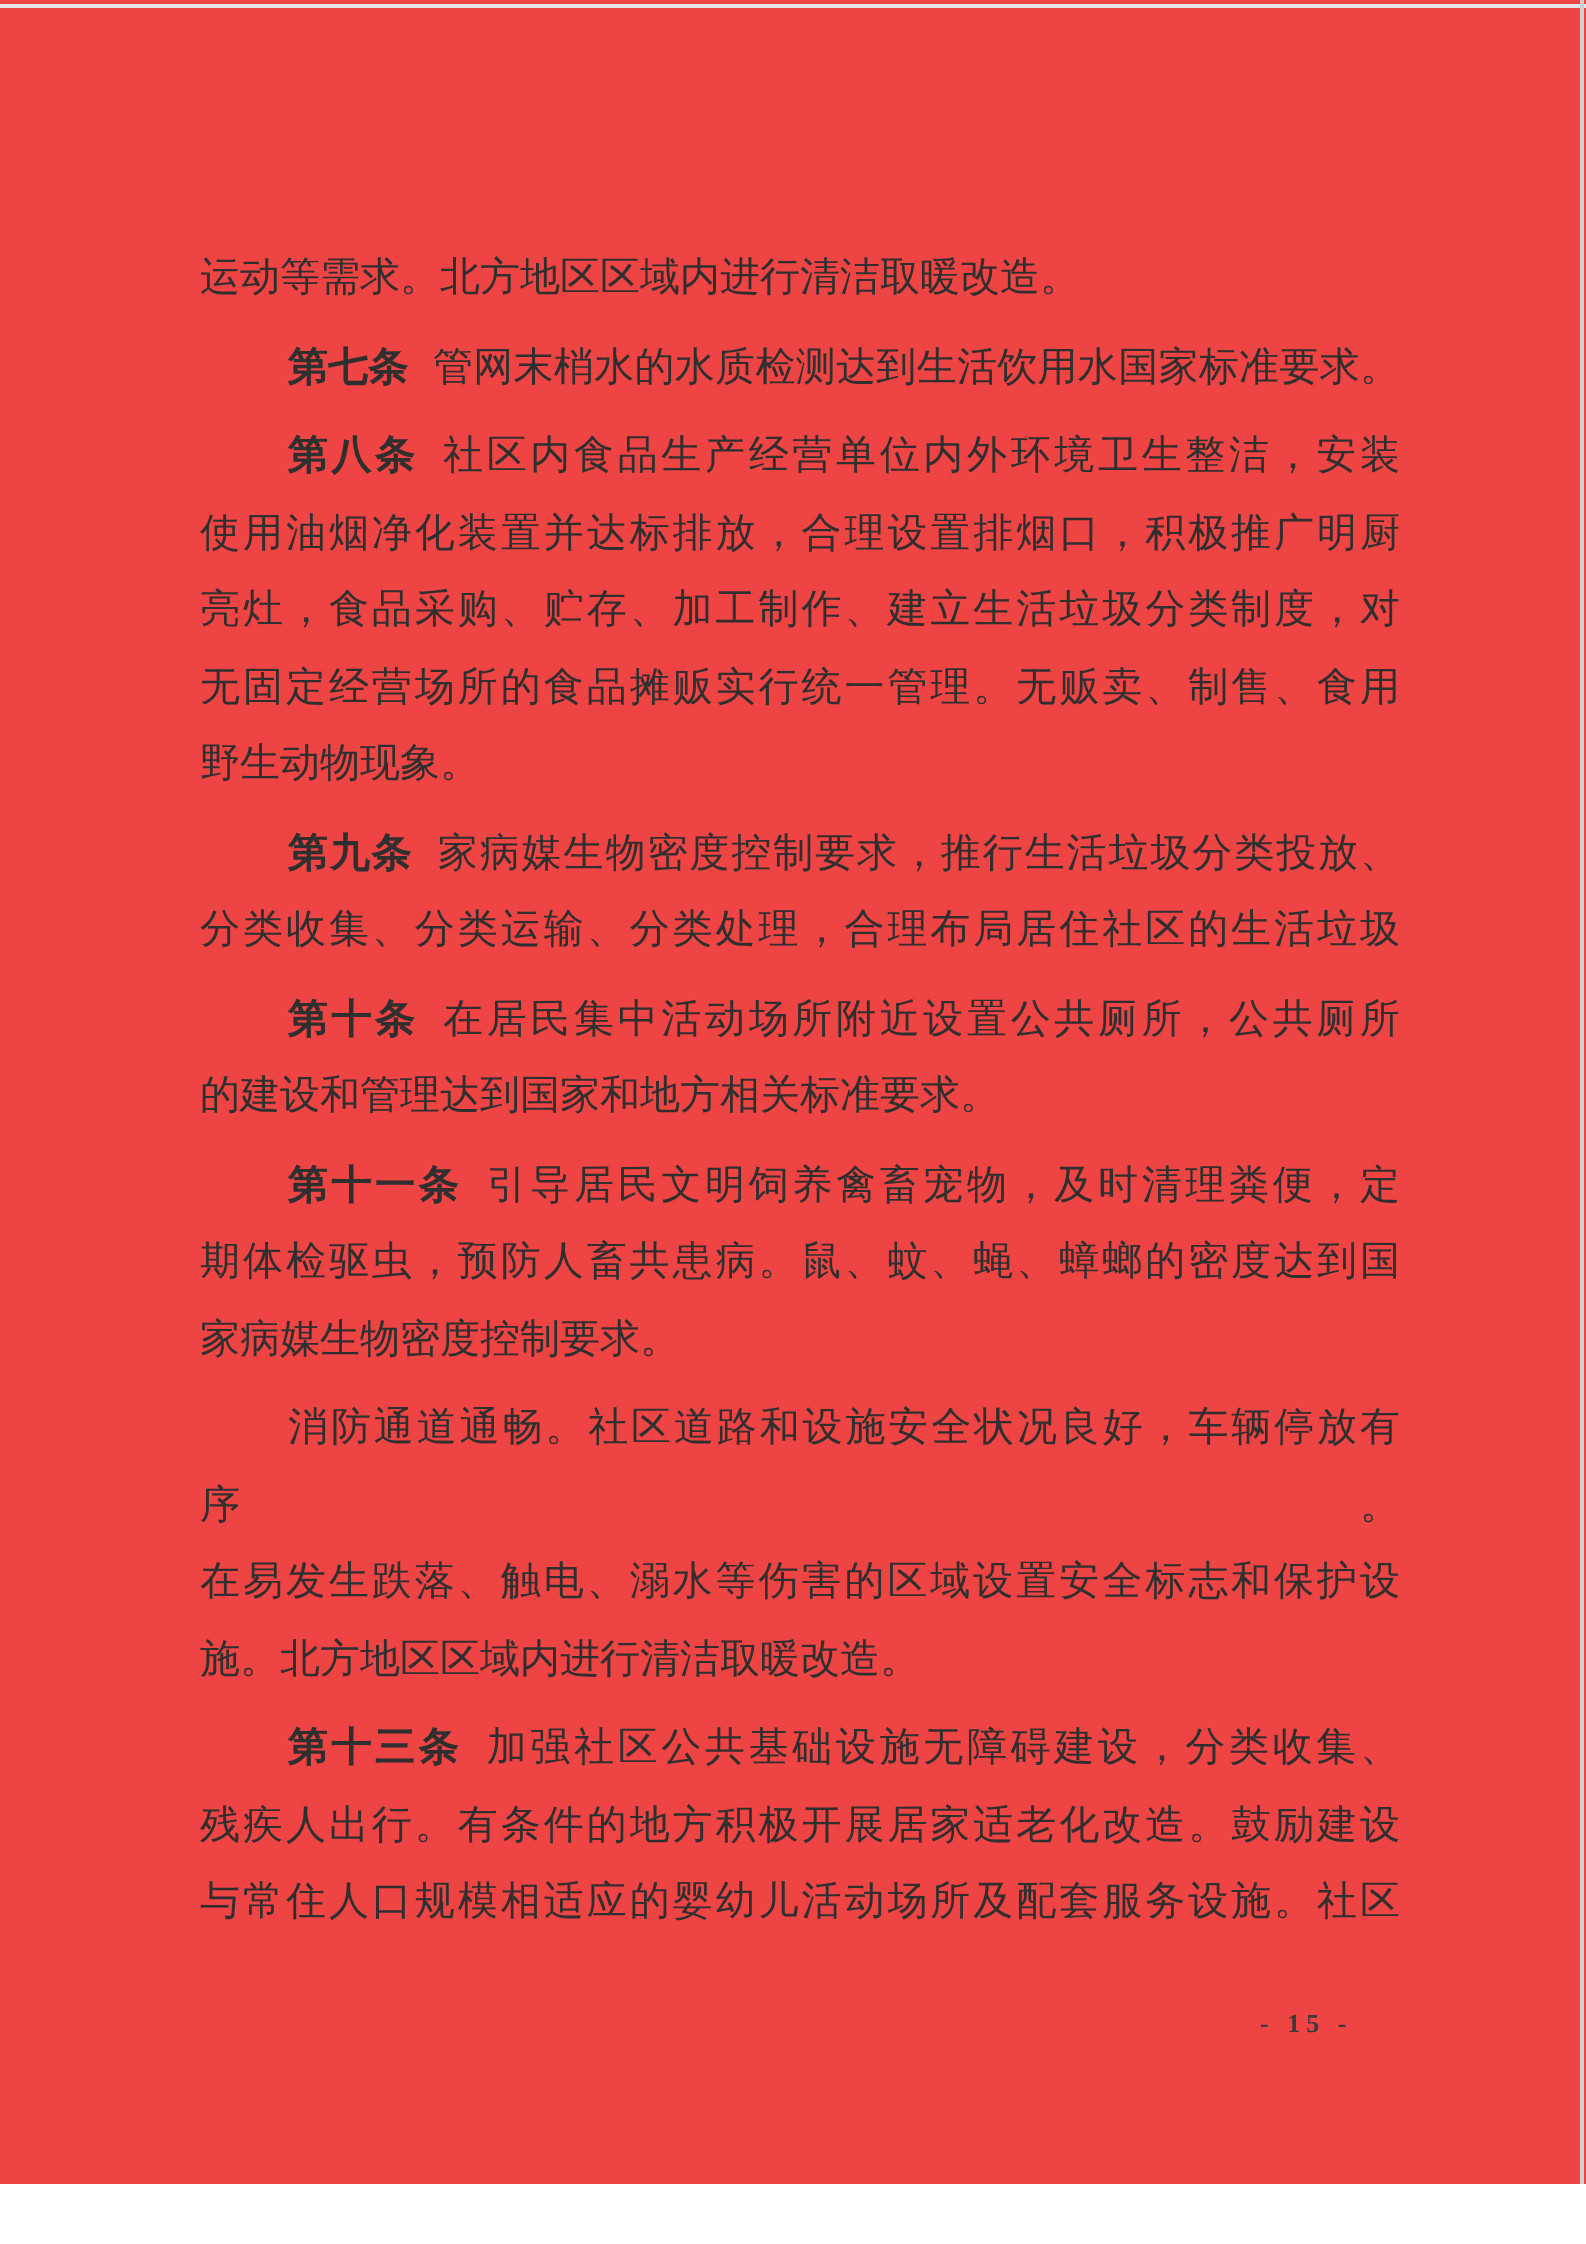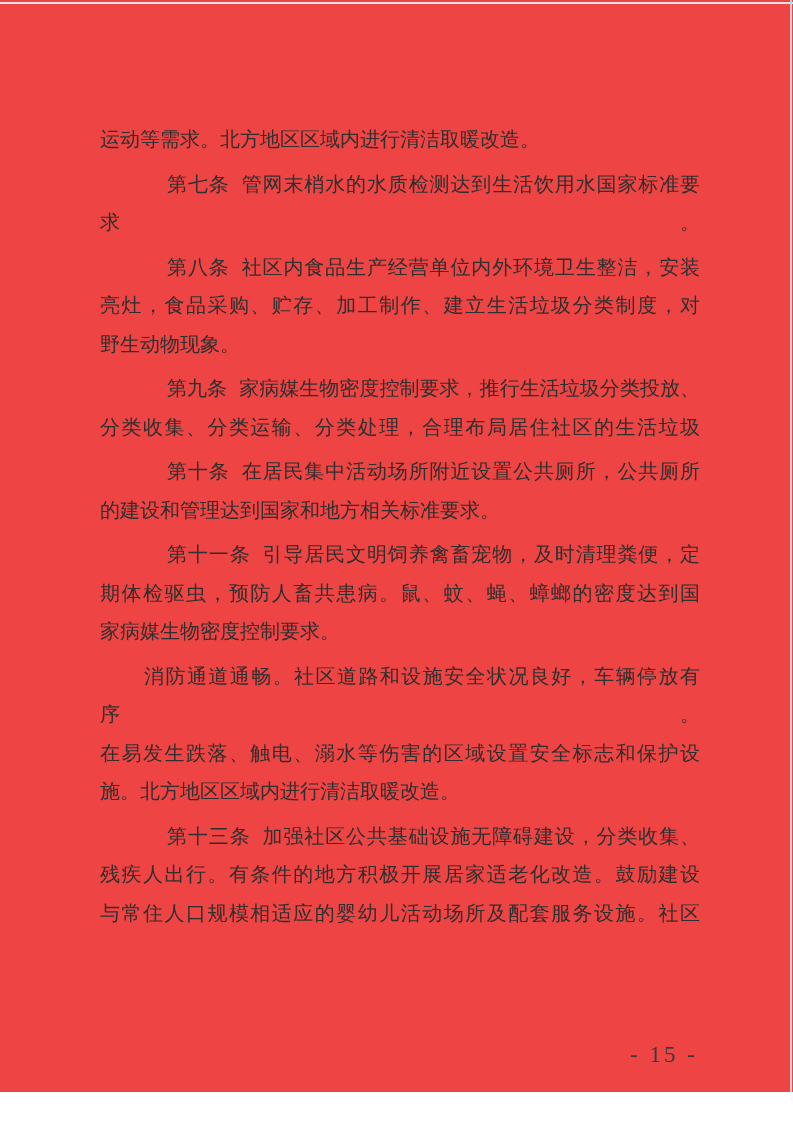--- a/index.html
+++ b/index.html
@@ -44,31 +44,31 @@
     text-align: left;
   }
   .line.fill {
     text-align: justify;
     text-align-last: justify;
   }
   .para.indent .line:first-child {
     text-indent: 44px;
   }
   .term {
-    font-weight: 400;
+    font-weight: 700;
     margin-right: 12px;
-    margin-left: 23px;
   }
   .page-number {
     position: absolute;
     left: 630px;
-    top: 1042px;
-    font-size: 23px;
+    top: 1004px;
+    font-size: 13px;
     letter-spacing: 3px;
     color: #3a3a3a;
+    font-weight: bold;
   }
 </style>
 </head>
 <body>
 
 <div class="page">
   <div class="edge-top"></div>
   <div class="edge-right"></div>
 
   <div class="content">
@@ -76,21 +76,23 @@
     <div class="para">
       <div class="line">运动等需求。北方地区区域内进行清洁取暖改造。</div>
     </div>
 
     <div class="para indent">
       <div class="line fill"><b class="term">第七条</b><span>管网末梢水的水质检测达到生活饮用水国家标准要求。</span></div>
     </div>
 
     <div class="para indent">
       <div class="line fill"><b class="term">第八条</b><span>社区内食品生产经营单位内外环境卫生整洁，安装</span></div>
+      <div class="line fill">使用油烟净化装置并达标排放，合理设置排烟口，积极推广明厨</div>
       <div class="line fill">亮灶，食品采购、贮存、加工制作、建立生活垃圾分类制度，对</div>
+      <div class="line fill">无固定经营场所的食品摊贩实行统一管理。无贩卖、制售、食用</div>
       <div class="line">野生动物现象。</div>
     </div>
 
     <div class="para indent">
       <div class="line fill"><b class="term">第九条</b><span>家病媒生物密度控制要求，推行生活垃圾分类投放、</span></div>
       <div class="line fill">分类收集、分类运输、分类处理，合理布局居住社区的生活垃圾</div>
     </div>
 
     <div class="para indent">
       <div class="line fill"><b class="term">第十条</b><span>在居民集中活动场所附近设置公共厕所，公共厕所</span></div>

